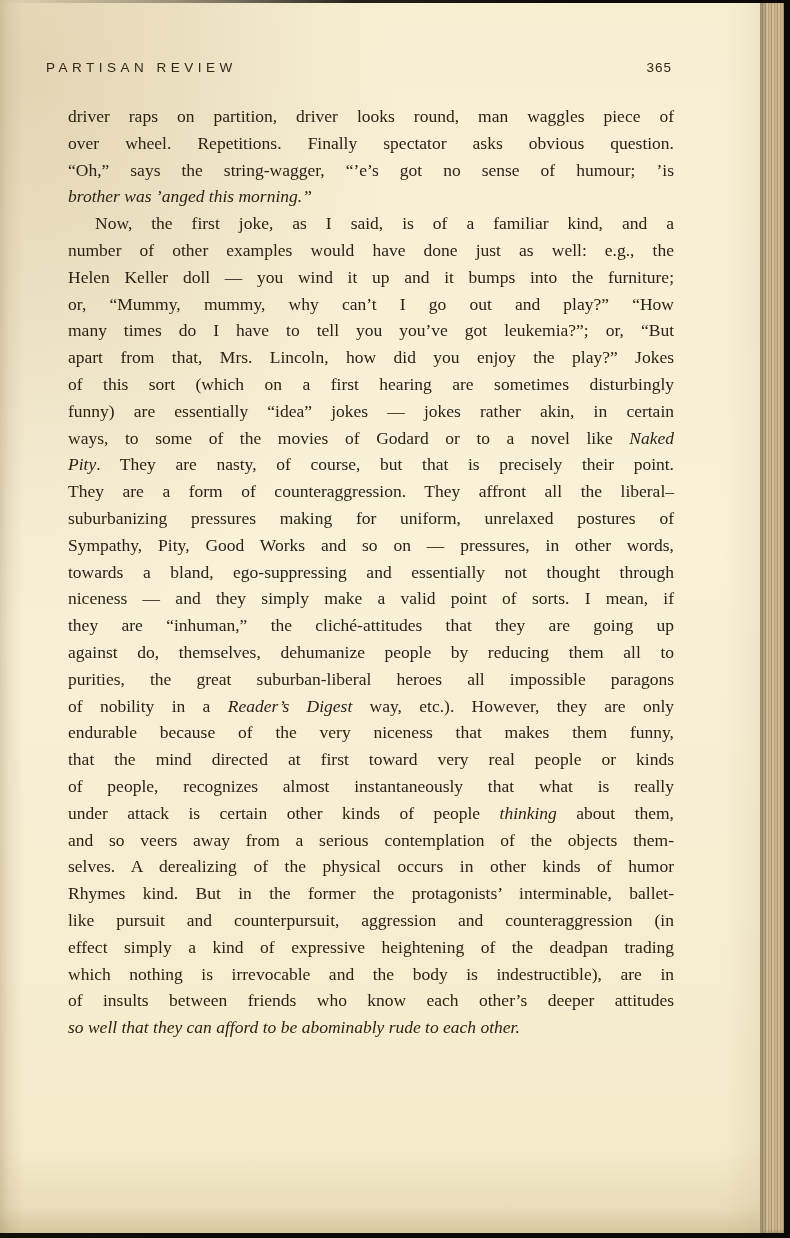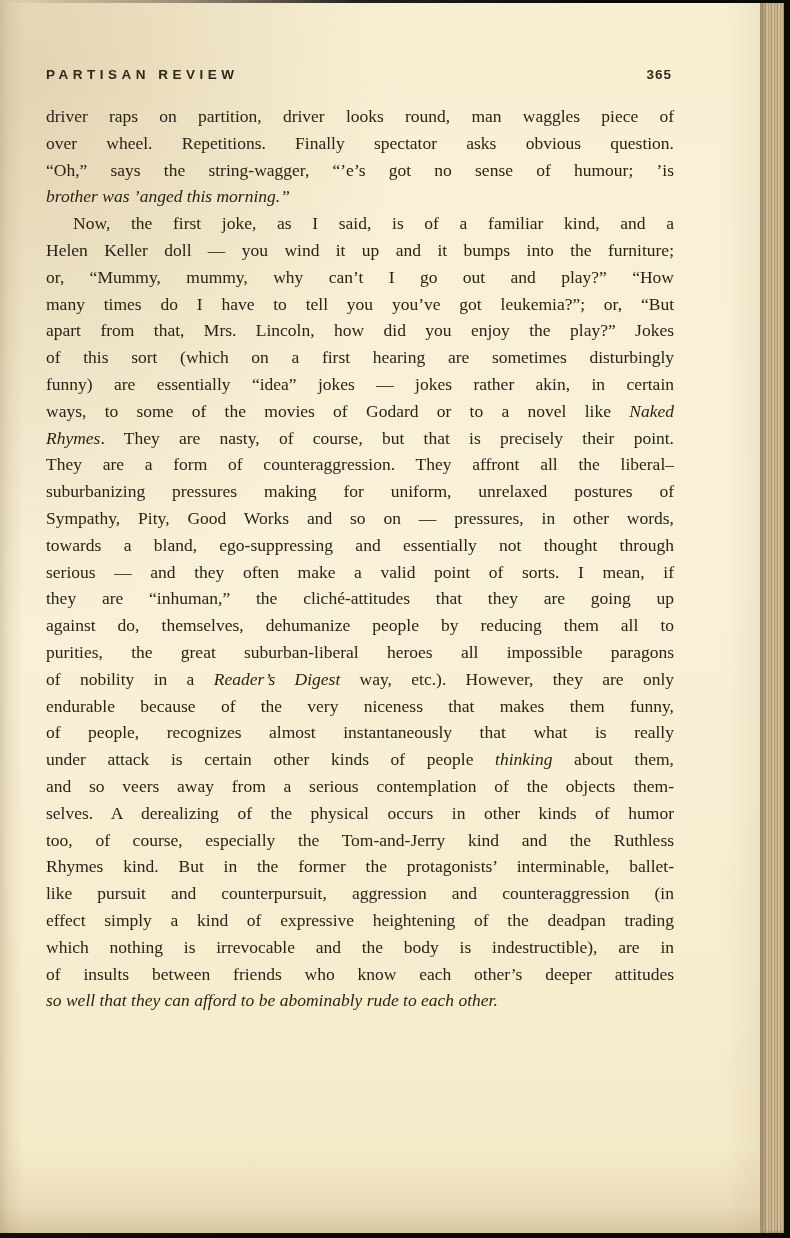--- a/index.html
+++ b/index.html
@@ -65,51 +65,51 @@
   
   .running-head {
     position: absolute;
     left: 46px;
     top: 60px;
     width: 628px;
     display: flex;
     justify-content: space-between;
     align-items: baseline;
     font-family: "Liberation Sans", sans-serif;
-    font-weight: bold;
+    font-weight: normal;
     color: #322818;
   }
   .journal-title {
     font-size: 13.5px;
     letter-spacing: 4.5px;
   }
   .page-number {
     font-size: 13.5px;
     letter-spacing: 1px;
     margin-right: 2px;
-    margin-top: 7px;
   }
   
   .body-text {
     position: absolute;
     left: 46px;
     top: 103px;
     width: 628px;
     font-family: "Liberation Serif", serif;
     font-size: 17.5px;
     line-height: 26.8px;
     color: #2c2317;
     text-rendering: optimizeLegibility;
   }
   .line {
     text-align: justify;
     text-align-last: justify;
     white-space: normal;
     height: 26.8px;
     overflow: visible;
+    margin-left: 22px;
   }
   .line.para-end {
     text-align-last: left;
     font-style: italic;
   }
   .line.indent {
     text-indent: 27px;
   }
   .line i { font-style: italic; }
 </style>
@@ -123,43 +123,44 @@
       <span class="journal-title">PARTISAN REVIEW</span>
       <span class="page-number">365</span>
     </div>
 
     <div class="body-text" id="body-text">
         <div class="line">driver raps on partition, driver looks round, man waggles piece of</div>
         <div class="line">over wheel. Repetitions. Finally spectator asks obvious question.</div>
         <div class="line">“Oh,” says the string-wagger, “’e’s got no sense of humour; ’is</div>
         <div class="line para-end">brother was ’anged this morning.”</div>
         <div class="line indent">Now, the first joke, as I said, is of a familiar kind, and a</div>
+        <div class="line">number of other examples would have done just as well: e.g., the</div>
         <div class="line">Helen Keller doll — you wind it up and it bumps into the furniture;</div>
         <div class="line">or, “Mummy, mummy, why can’t I go out and play?” “How</div>
         <div class="line">many times do I have to tell you you’ve got leukemia?”; or, “But</div>
         <div class="line">apart from that, Mrs. Lincoln, how did you enjoy the play?” Jokes</div>
         <div class="line">of this sort (which on a first hearing are sometimes disturbingly</div>
         <div class="line">funny) are essentially “idea” jokes — jokes rather akin, in certain</div>
         <div class="line">ways, to some of the movies of Godard or to a novel like <i>Naked</i></div>
-        <div class="line"><i>Rhymes</i>. They are nasty, of course, but that is precisely their point.</div>
+        <div class="line"><i>Pity</i>. They are nasty, of course, but that is precisely their point.</div>
         <div class="line">They are a form of counteraggression. They affront all the liberal–</div>
         <div class="line">suburbanizing pressures making for uniform, unrelaxed postures of</div>
         <div class="line">Sympathy, Pity, Good Works and so on — pressures, in other words,</div>
         <div class="line">towards a bland, ego-suppressing and essentially not thought through</div>
-        <div class="line">serious — and they often make a valid point of sorts. I mean, if</div>
+        <div class="line">niceness — and they simply make a valid point of sorts. I mean, if</div>
         <div class="line">they are “inhuman,” the cliché-attitudes that they are going up</div>
         <div class="line">against do, themselves, dehumanize people by reducing them all to</div>
         <div class="line">purities, the great suburban-liberal heroes all impossible paragons</div>
         <div class="line">of nobility in a <i>Reader’s Digest</i> way, etc.). However, they are only</div>
         <div class="line">endurable because of the very niceness that makes them funny,</div>
+        <div class="line">that the mind directed at first toward very real people or kinds</div>
         <div class="line">of people, recognizes almost instantaneously that what is really</div>
         <div class="line">under attack is certain other kinds of people <i>thinking</i> about them,</div>
         <div class="line">and so veers away from a serious contemplation of the objects them-</div>
         <div class="line">selves. A derealizing of the physical occurs in other kinds of humor</div>
-        <div class="line">too, of course, especially the Tom-and-Jerry kind and the Ruthless</div>
         <div class="line">Rhymes kind. But in the former the protagonists’ interminable, ballet-</div>
         <div class="line">like pursuit and counterpursuit, aggression and counteraggression (in</div>
         <div class="line">effect simply a kind of expressive heightening of the deadpan trading</div>
         <div class="line">which nothing is irrevocable and the body is indestructible), are in</div>
         <div class="line">of insults between friends who know each other’s deeper attitudes</div>
         <div class="line para-end">so well that they can afford to be abominably rude to each other.</div>
       </div>
   </div>
 
   <div class="page-edges"></div>

